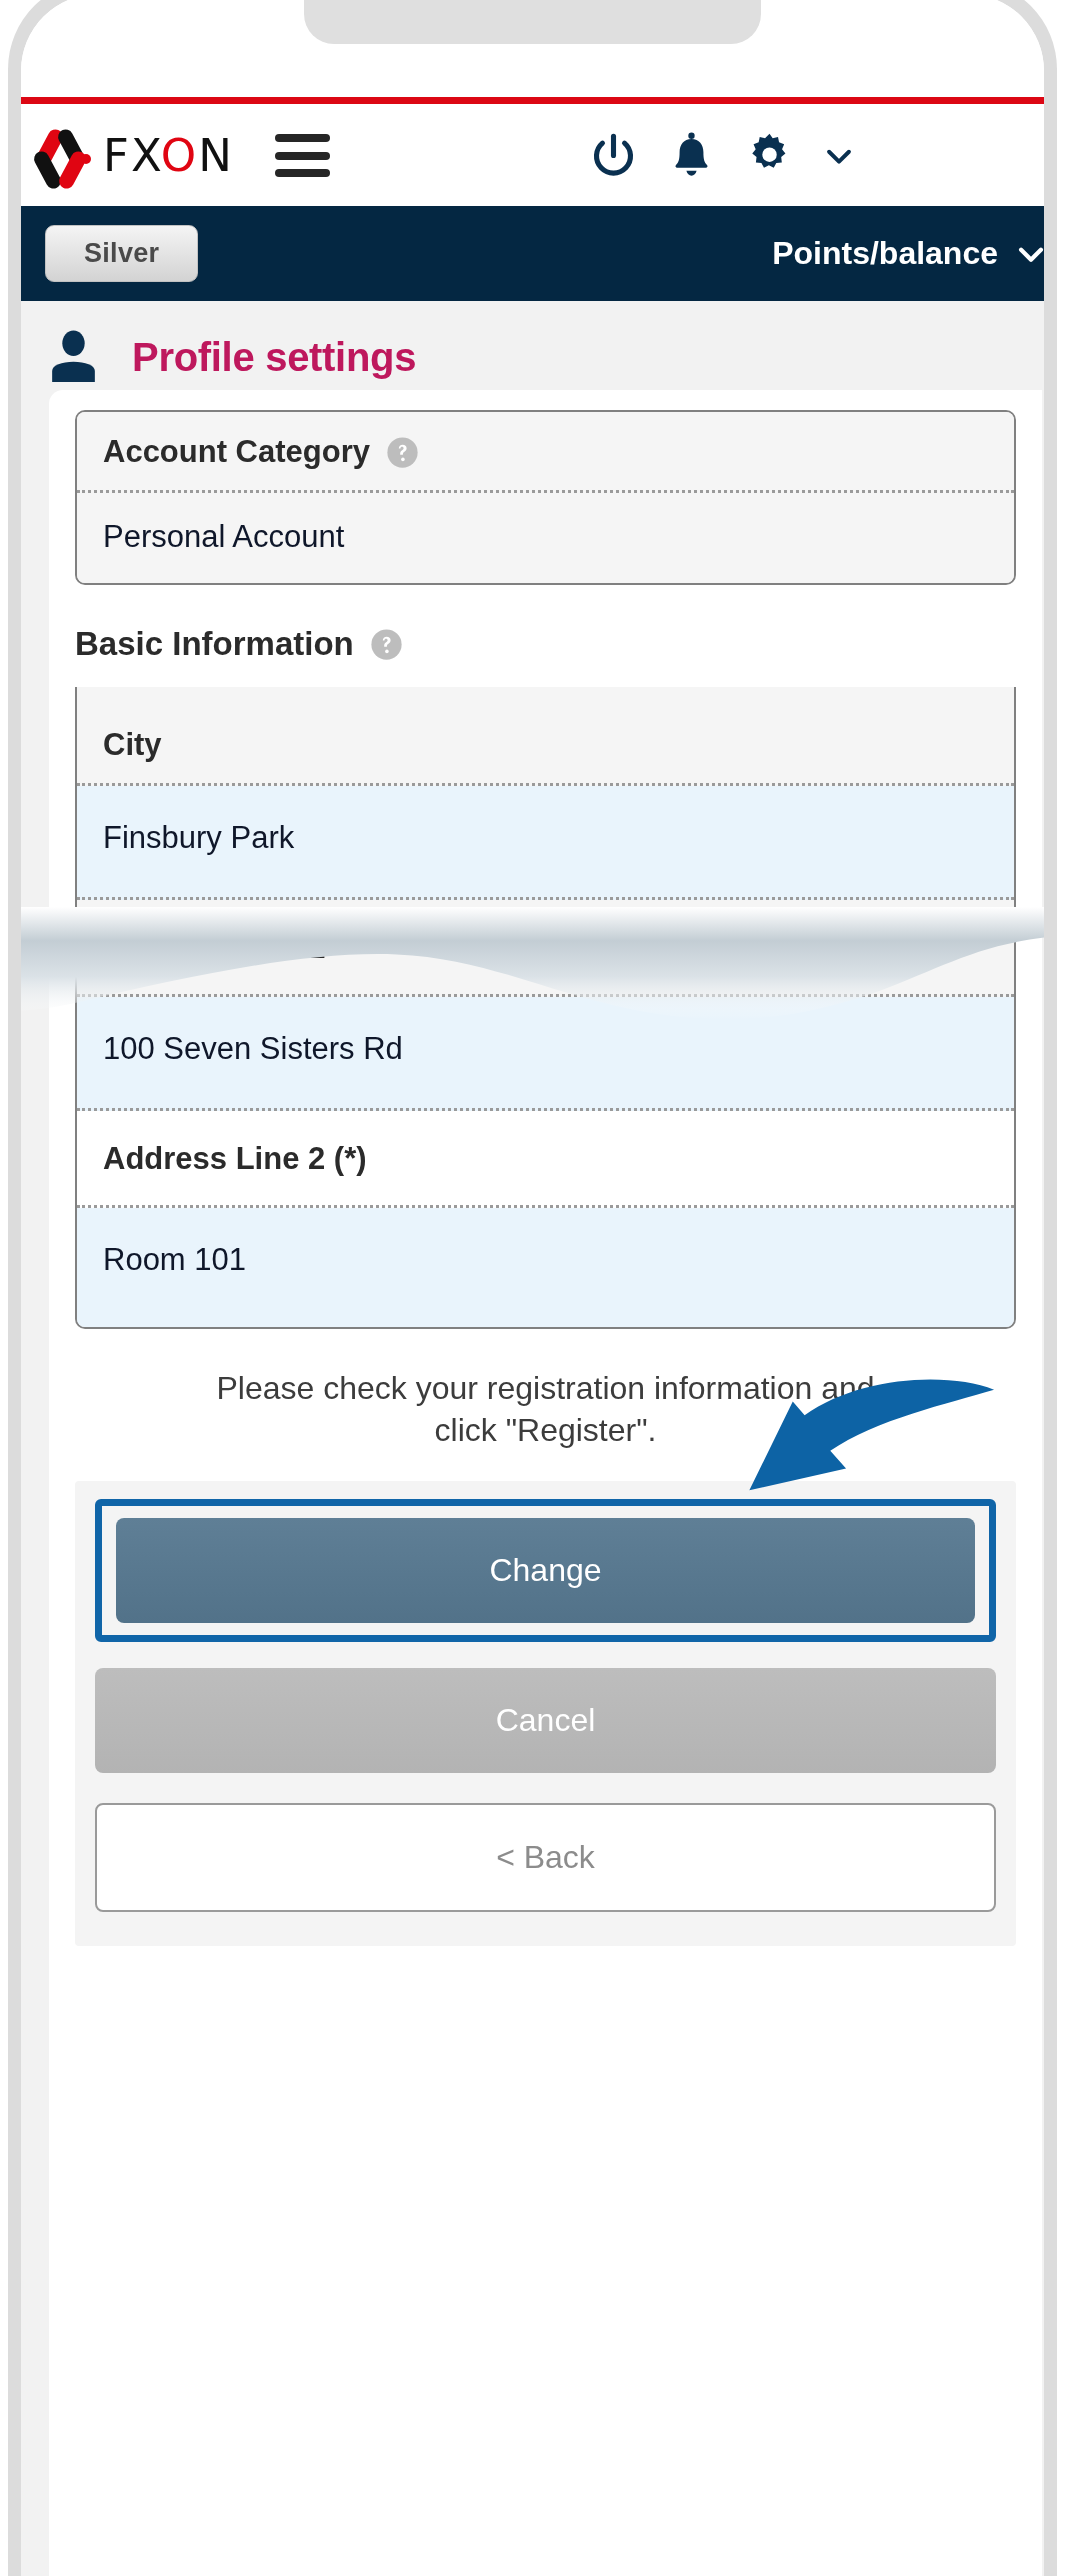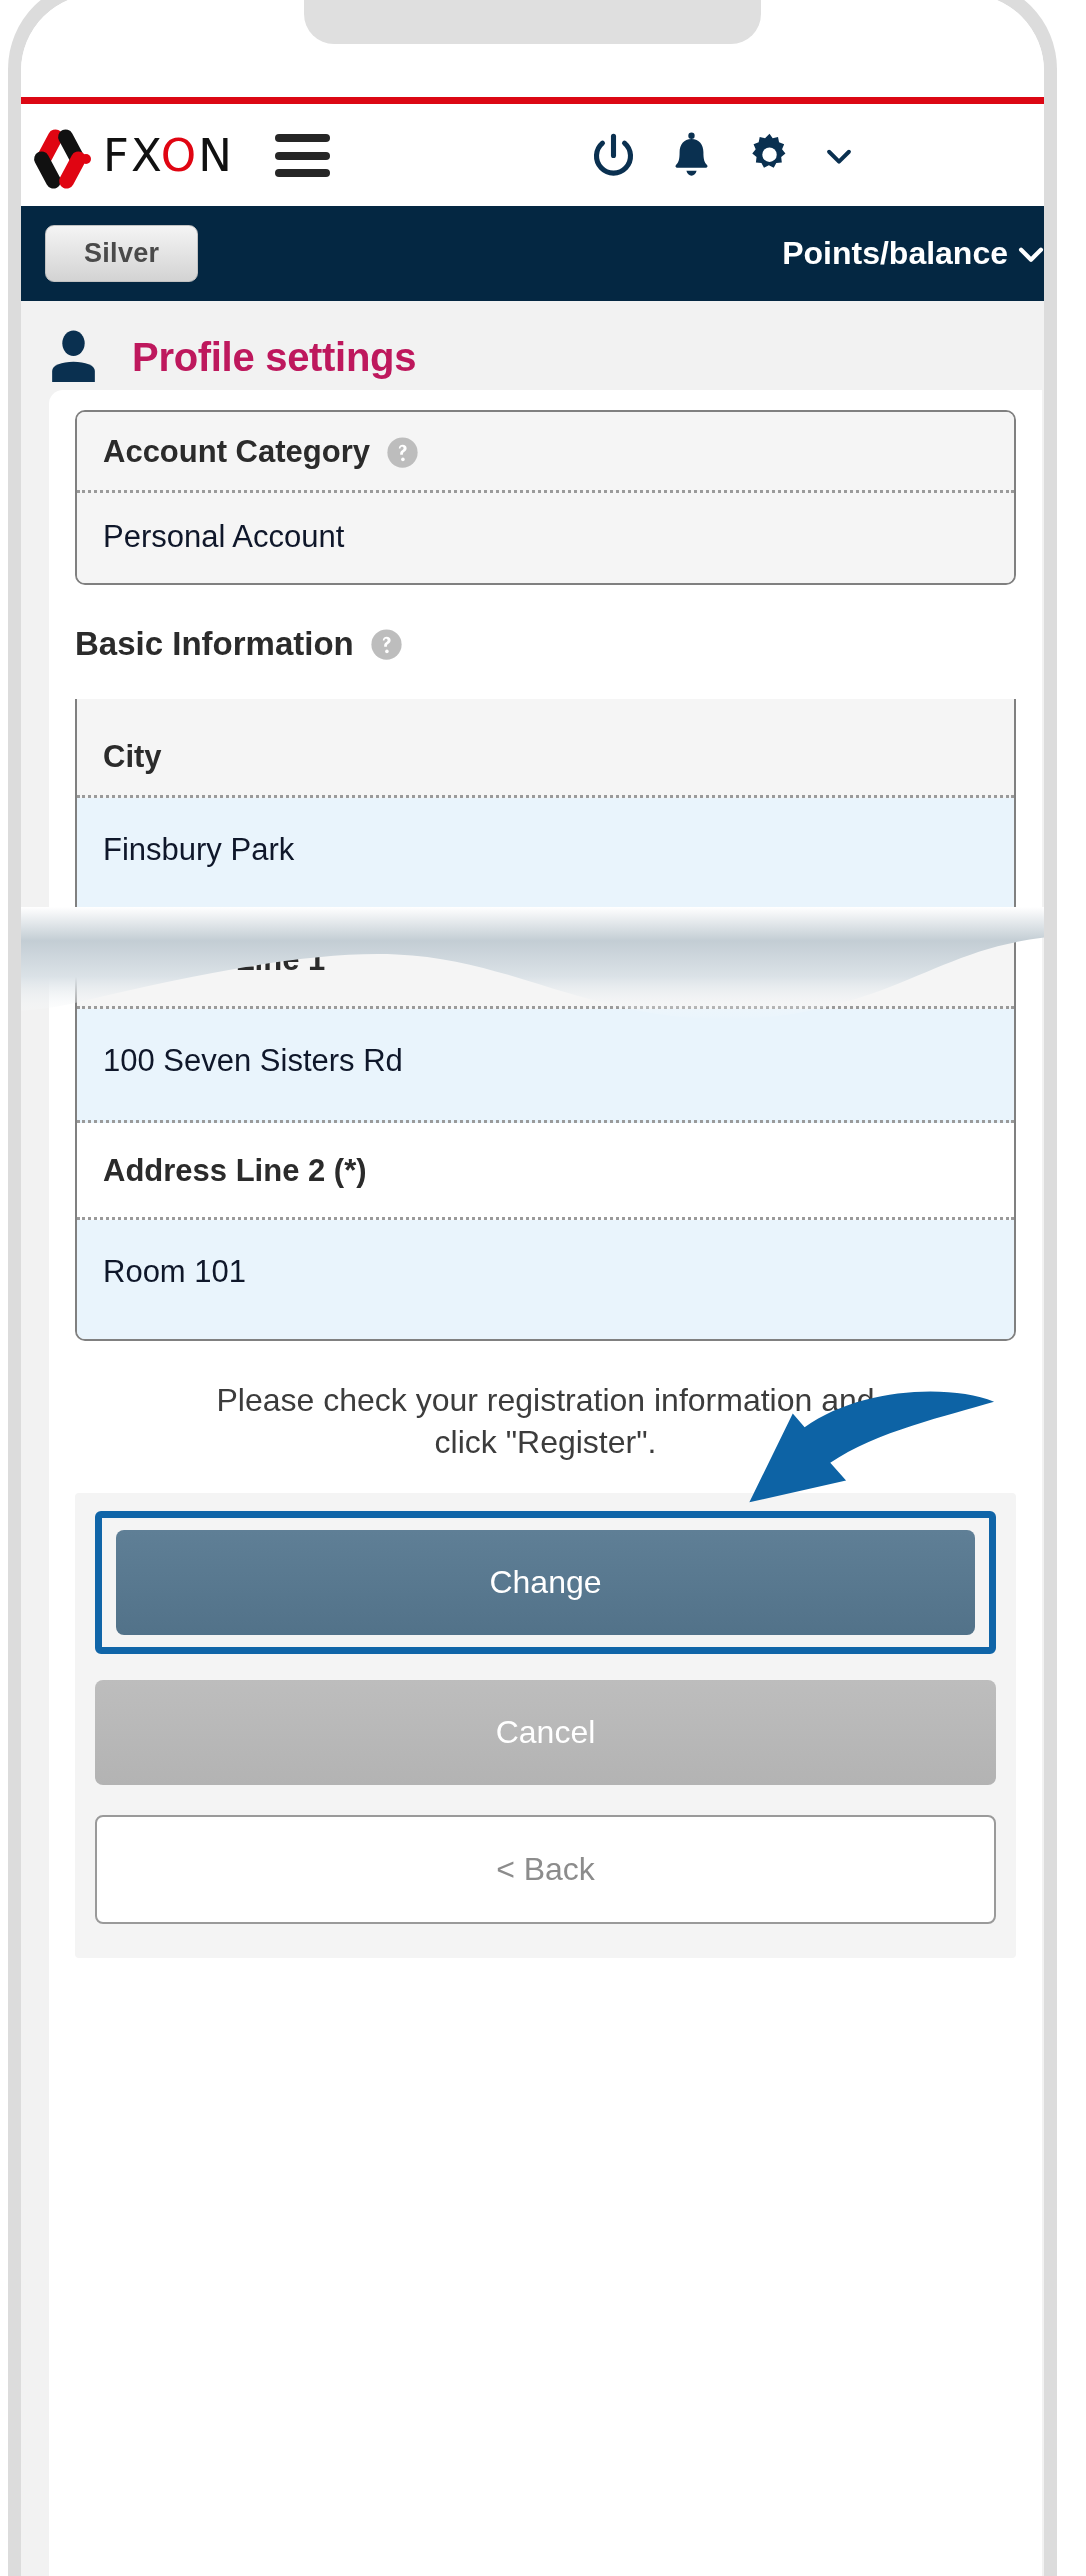--- a/index.html
+++ b/index.html
@@ -166,21 +166,21 @@
     font-size: 27px;
     font-weight: bold;
     letter-spacing: 0.3px;
     cursor: pointer;
   }
   #points-balance {
     margin-left: auto;
     margin-right: 22px;
     display: flex;
     align-items: center;
-    gap: 6px;
+    gap: 16px;
     cursor: pointer;
   }
   #points-balance .pb-label {
     color: #ffffff;
     font-size: 32px;
     font-weight: bold;
   }
 
   
   #page-body {
@@ -247,21 +247,21 @@
     border-bottom: 3px dotted #9a9a9a;
   }
   .field-value.last { border-bottom: none; }
   .field-value.tinted { background: #e9f4fc; }
 
   .help-icon {
     width: 33px; height: 33px; display:inline-block; flex:none; cursor:pointer;
   }
 
   .section-heading {
-    margin: 40px 0 36px 0;
+    margin: 40px 0 24px 0;
     font-size: 33px;
     font-weight: bold;
     color: #2b2b2b;
     display: flex;
     align-items: center;
     gap: 16px;
   }
 
   
   #fold-overlay {

